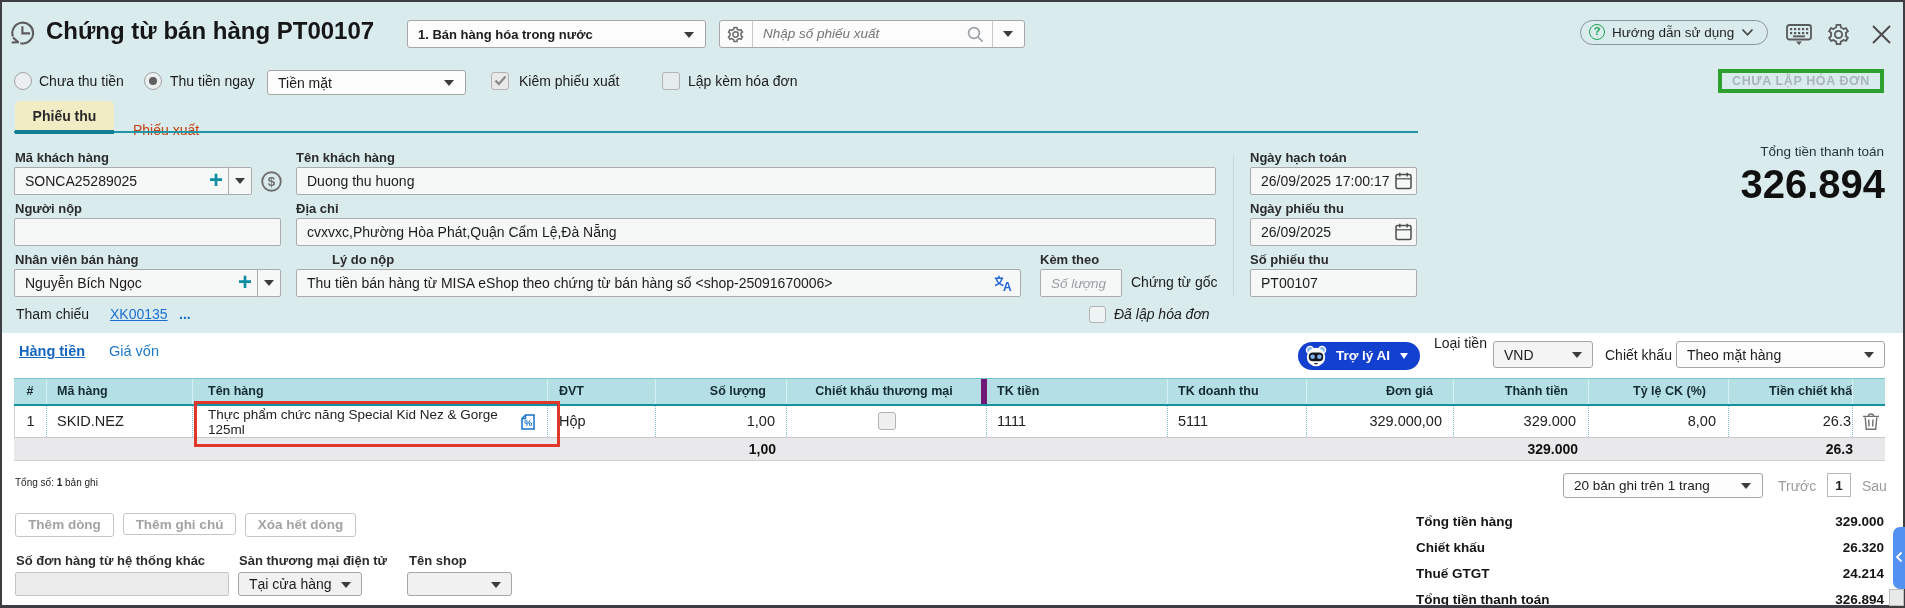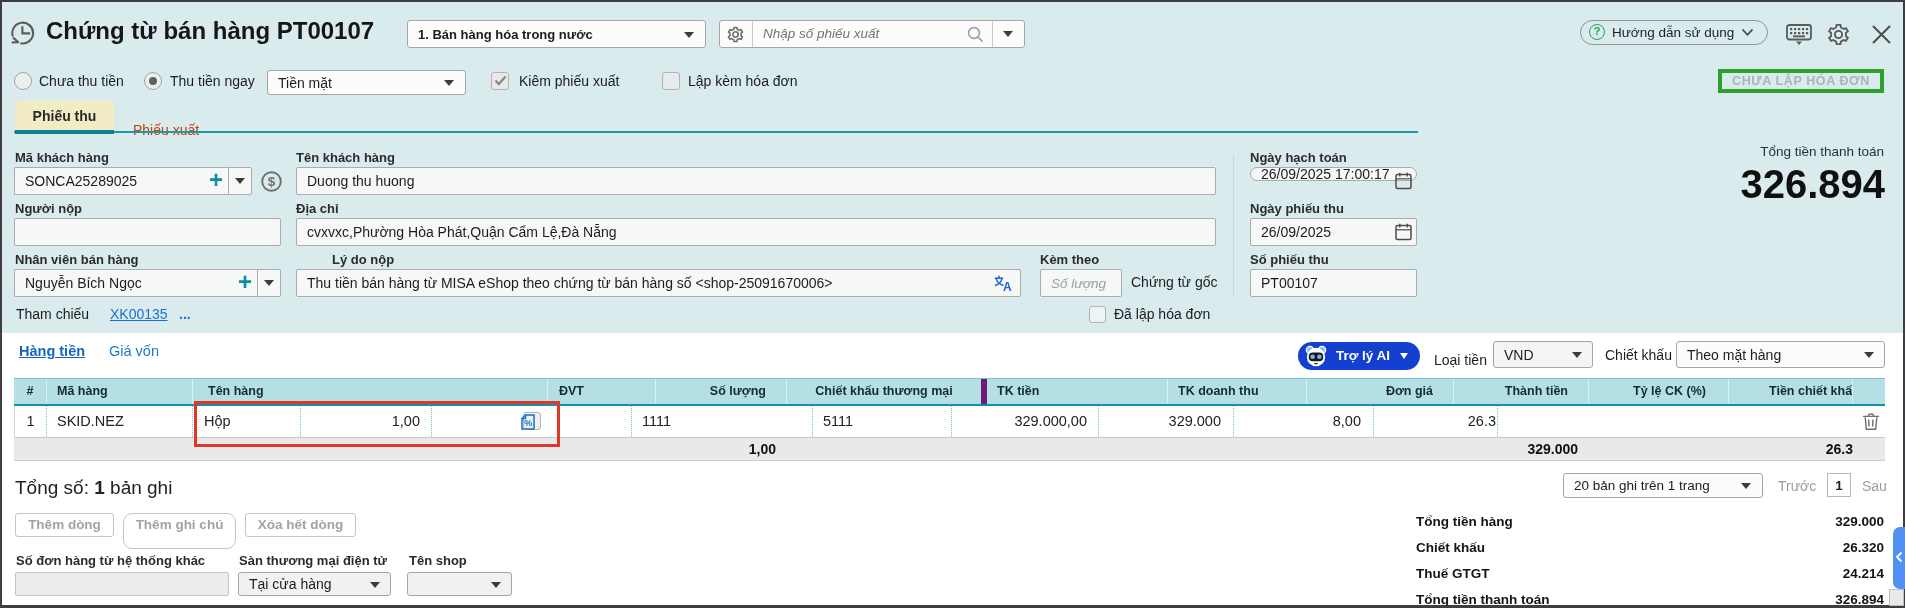--- a/index.html
+++ b/index.html
@@ -101,21 +101,21 @@
 <span class="tri" style="left:235px;top:178px;border-left-width:5px;border-right-width:5px;"></span>
 <svg class="abs" style="left:261px;top:171px;" width="21" height="21" viewBox="0 0 21 21">
     <circle cx="10.5" cy="10.5" r="9.3" fill="none" stroke="#6f6f6f" stroke-width="1.9"></circle>
     <text x="10.5" y="15.2" font-size="13.5" font-weight="bold" fill="#6f6f6f" text-anchor="middle" font-family="Liberation Sans">$</text>
   </svg>
 
 <div class="lbl" style="left:296px;top:150px;">Tên khách hàng</div>
 <div class="inp" style="left:296px;top:167px;width:920px;height:28px;">Duong thu huong</div>
 
 <div class="lbl" style="left:1250px;top:150px;">Ngày hạch toán</div>
-<div class="inp" style="left:1250px;top:167px;width:167px;height:14px;border-radius:10px;">26/09/2025 17:00:17</div>
+<div class="inp" style="left:1250px;top:167px;width:167px;height:28px;">26/09/2025 17:00:17</div>
 <svg class="abs" style="left:1395px;top:172px;" width="17" height="18" viewBox="0 0 17 18">
     <rect x="1" y="2.6" width="15" height="14" rx="1.5" fill="none" stroke="#4c4c4c" stroke-width="1.5"></rect>
     <line x1="4.8" y1="0.8" x2="4.8" y2="4.5" stroke="#4c4c4c" stroke-width="1.5"></line>
     <line x1="12.2" y1="0.8" x2="12.2" y2="4.5" stroke="#4c4c4c" stroke-width="1.5"></line>
     <line x1="1" y1="6.8" x2="16" y2="6.8" stroke="#4c4c4c" stroke-width="1.2"></line>
   </svg>
 
 <div class="abs" style="right:21px;top:144px;font-size:13.5px;color:#23333a;">Tổng tiền thanh toán</div>
 <div class="abs" style="right:20px;top:166px;font-size:40px;font-weight:bold;color:#101010;line-height:36px;">326.894</div>
 
@@ -155,38 +155,38 @@
 <div class="txt" style="left:1131px;top:274px;">Chứng từ gốc</div>
 <div class="lbl" style="left:1250px;top:252px;">Số phiếu thu</div>
 <div class="inp" style="left:1250px;top:269px;width:167px;height:28px;">PT00107</div>
 
 <div class="abs" style="left:1233px;top:155px;width:1px;height:140px;background:#c5d7da;"></div>
 
 <div class="txt" style="left:16px;top:306px;">Tham chiếu</div>
 <div class="abs" style="left:110px;top:306px;font-size:14px;color:#1a6fd4;text-decoration:underline;">XK00135</div>
 <div class="abs" style="left:179px;top:306px;font-size:14px;font-weight:bold;color:#1a6fd4;">...</div>
 <div class="cb" style="left:1089px;top:306px;width:17px;height:17px;background:#eef3f4;"></div>
-<div class="txt" style="left:1114px;top:306px;">Đã lập hóa đơn</div>
+<div class="txt" style="left:1114px;top:306px;font-style:italic;">Đã lập hóa đơn</div>
 
 <div class="abs" style="left:19px;top:343px;font-size:14.5px;font-weight:bold;color:#1565c0;text-decoration:underline;">Hàng tiền</div>
 <div class="abs" style="left:109px;top:343px;font-size:14.5px;color:#1e78c8;">Giá vốn</div>
 
 <div class="abs" style="left:1298px;top:342px;width:122px;height:28px;background:#1440cf;border-radius:14px;"></div>
 <svg class="abs" style="left:1305px;top:345px;" width="22" height="22" viewBox="0 0 22 22">
   <circle cx="5" cy="5" r="3.6" fill="#8fb9f2" stroke="#fff" stroke-width="1.4"></circle>
   <circle cx="17" cy="5" r="3.6" fill="#8fb9f2" stroke="#fff" stroke-width="1.4"></circle>
   <circle cx="11" cy="12" r="9.2" fill="#fff"></circle>
   <rect x="3.8" y="7.6" width="14.4" height="8.6" rx="4" fill="#16181c"></rect>
   <circle cx="7.6" cy="11.8" r="2.3" fill="#7fb0f0"></circle>
   <circle cx="14.4" cy="11.8" r="2.3" fill="#7fb0f0"></circle>
   <path d="M9.4 18.2 Q11 19.4 12.6 18.2" fill="none" stroke="#16181c" stroke-width="1.1"></path>
 </svg>
 <div class="abs" style="left:1336px;top:348px;font-size:13.5px;font-weight:bold;color:#fff;">Trợ lý AI</div>
 <span class="tri" style="left:1400px;top:353px;border-left-width:4.5px;border-right-width:4.5px;border-top-width:6px;border-top-color:#fff;"></span>
-<div class="txt" style="left:1434px;top:352px;">Loại tiền</div>
+<div class="txt" style="left:1434px;top:335px;">Loại tiền</div>
 <div class="dd" style="left:1493px;top:341px;width:100px;height:27px;background:#f4f4f4;">VND<span class="tri" style="right:10px;top:10px;"></span></div>
 <div class="txt" style="left:1605px;top:347px;">Chiết khấu</div>
 <div class="dd" style="left:1676px;top:341px;width:209px;height:27px;background:#fcfcfc;">Theo mặt hàng<span class="tri" style="right:10px;top:10px;"></span></div>
 
 <div class="abs" style="left:14px;top:378px;width:1871px;height:28px;background:#b4dfe5;border-top:1px solid #79c2cc;border-bottom:2px solid #1491a2;display:flex;font-size:12.5px;font-weight:bold;color:#152b33;">
   <div style="width:33px;text-align:center;line-height:25px;border-right:1px solid #d8f0f3;">#</div>
   <div style="width:146px;line-height:25px;padding-left:10px;border-right:1px solid #d8f0f3;">Mã hàng</div>
   <div style="width:355px;line-height:25px;padding-left:15px;border-right:1px solid #d8f0f3;">Tên hàng</div>
   <div style="width:108px;line-height:25px;padding-left:11px;border-right:1px solid #d8f0f3;">ĐVT</div>
   <div style="width:131px;line-height:25px;text-align:right;padding-right:20px;border-right:1px solid #d8f0f3;">Số lượng</div>
@@ -195,20 +195,21 @@
   <div style="width:139px;line-height:25px;padding-left:10px;border-right:1px solid #d8f0f3;">TK doanh thu</div>
   <div style="width:147px;line-height:25px;text-align:right;padding-right:20px;border-right:1px solid #d8f0f3;">Đơn giá</div>
   <div style="width:135px;line-height:25px;text-align:right;padding-right:20px;border-right:1px solid #d8f0f3;">Thành tiền</div>
   <div style="width:140px;line-height:25px;text-align:right;padding-right:22px;border-right:1px solid #d8f0f3;">Tỷ lệ CK (%)</div>
   <div style="width:124px;line-height:25px;padding-left:40px;white-space:nowrap;overflow:hidden;border-right:1px solid #d8f0f3;">Tiền chiết khấu</div>
   <div style="flex:1;"></div>
 </div>
 <div class="abs" style="left:14px;top:406px;width:1871px;height:32px;background:#fff;border-bottom:1px solid #c9c9c9;border-left:1px solid #d2d2d2;display:flex;font-size:14.5px;color:#222;">
   <div style="width:32px;text-align:center;line-height:31px;border-right:1px dotted #7fc3cd;">1</div>
   <div style="width:146px;line-height:31px;padding-left:10px;border-right:1px dotted #7fc3cd;">SKID.NEZ</div>
+  <div style="width:355px;padding:1px 0 0 15px;line-height:15px;font-size:13.5px;border-right:1px dotted #7fc3cd;">Thực phẩm chức năng Special Kid Nez &amp; Gorge<br>125ml</div>
   <div style="width:108px;line-height:31px;padding-left:11px;border-right:1px dotted #7fc3cd;">Hộp</div>
   <div style="width:131px;line-height:31px;text-align:right;padding-right:11px;border-right:1px dotted #7fc3cd;">1,00</div>
   <div style="width:200px;border-right:1px dotted #7fc3cd;position:relative;">
       <span style="position:absolute;left:91px;top:6px;width:18px;height:18px;background:#efefef;border:1px solid #b3b3b3;border-radius:3px;"></span>
     </div>
   <div style="width:181px;line-height:31px;padding-left:10px;border-right:1px dotted #7fc3cd;">1111</div>
   <div style="width:139px;line-height:31px;padding-left:10px;border-right:1px dotted #7fc3cd;">5111</div>
   <div style="width:147px;line-height:31px;text-align:right;padding-right:11px;border-right:1px dotted #7fc3cd;">329.000,00</div>
   <div style="width:135px;line-height:31px;text-align:right;padding-right:12px;border-right:1px dotted #7fc3cd;">329.000</div>
   <div style="width:140px;line-height:31px;text-align:right;padding-right:12px;border-right:1px dotted #7fc3cd;">8,00</div>
@@ -244,29 +245,29 @@
 
 <div class="abs" style="left:1416px;top:514px;font-size:13.5px;font-weight:bold;color:#141414;">Tổng tiền hàng</div>
 <div class="abs" style="right:21px;top:514px;font-size:13.5px;font-weight:bold;color:#141414;">329.000</div>
 <div class="abs" style="left:1416px;top:540px;font-size:13.5px;font-weight:bold;color:#141414;">Chiết khấu</div>
 <div class="abs" style="right:21px;top:540px;font-size:13.5px;font-weight:bold;color:#141414;">26.320</div>
 <div class="abs" style="left:1416px;top:566px;font-size:13.5px;font-weight:bold;color:#141414;">Thuế GTGT</div>
 <div class="abs" style="right:21px;top:566px;font-size:13.5px;font-weight:bold;color:#141414;">24.214</div>
 <div class="abs" style="left:1416px;top:592px;font-size:13.5px;font-weight:bold;color:#141414;">Tổng tiền thanh toán</div>
 <div class="abs" style="right:21px;top:592px;font-size:13.5px;font-weight:bold;color:#141414;">326.894</div>
 
-<div class="abs" style="left:15px;top:477px;font-size:19px;color:#222;">Tổng số: <b>1</b> bản ghi</div>
+<div class="abs" style="left:15px;top:477px;font-size:10px;color:#222;">Tổng số: <b>1</b> bản ghi</div>
 <div class="abs" style="left:15px;top:513px;width:99px;height:24px;border:1px solid #c6c6c6;border-radius:3px;background:#fff;text-align:center;line-height:22px;font-size:13.5px;font-weight:bold;color:#a3a3a3;">Thêm dòng</div>
-<div class="abs" style="left:123px;top:513px;width:113px;height:36px;border:1px solid #c6c6c6;border-radius:9px;background:#fff;text-align:center;line-height:22px;font-size:13.5px;font-weight:bold;color:#a3a3a3;">Thêm ghi chú</div>
+<div class="abs" style="left:123px;top:513px;width:113px;height:22px;border:1px solid #c6c6c6;border-radius:3px;background:#fff;text-align:center;line-height:22px;font-size:13.5px;font-weight:bold;color:#a3a3a3;">Thêm ghi chú</div>
 <div class="abs" style="left:245px;top:513px;width:111px;height:24px;border:1px solid #c6c6c6;border-radius:3px;background:#fff;text-align:center;line-height:22px;font-size:13.5px;font-weight:bold;color:#a3a3a3;">Xóa hết dòng</div>
 
 <div class="lbl" style="left:16px;top:553px;">Số đơn hàng từ hệ thống khác</div>
 <div class="abs" style="left:15px;top:572px;width:214px;height:24px;background:#ececec;border:1px solid #c5c5c5;border-radius:2px;"></div>
 <div class="lbl" style="left:239px;top:553px;">Sàn thương mại điện tử</div>
-<div class="dd" style="left:238px;top:572px;width:153px;height:24px;background:#f1f1f1;">Tại cửa hàng<span class="tri" style="right:10px;top:9px;"></span></div>
+<div class="dd" style="left:238px;top:572px;width:124px;height:24px;background:#f1f1f1;">Tại cửa hàng<span class="tri" style="right:10px;top:9px;"></span></div>
 <div class="lbl" style="left:409px;top:553px;">Tên shop</div>
 <div class="dd" style="left:407px;top:572px;width:105px;height:24px;background:#f1f1f1;">
     <span class="tri" style="right:10px;top:9px;"></span>
   </div>
 
 <div class="abs" style="left:1893px;top:527px;width:12px;height:62px;background:#5290f2;border-radius:7px 0 0 7px;z-index:100;"></div>
 <svg class="abs" style="left:1895px;top:551px;z-index:101;" width="8" height="12" viewBox="0 0 8 12">
     <path d="M6.5 1.5 L2 6 L6.5 10.5" fill="none" stroke="#fff" stroke-width="1.8"></path>
   </svg>
 <div class="abs" style="left:1889px;top:589px;width:15px;height:17px;background:#e8eaea;border:1px solid #bdbdbd;z-index:100;"></div>

